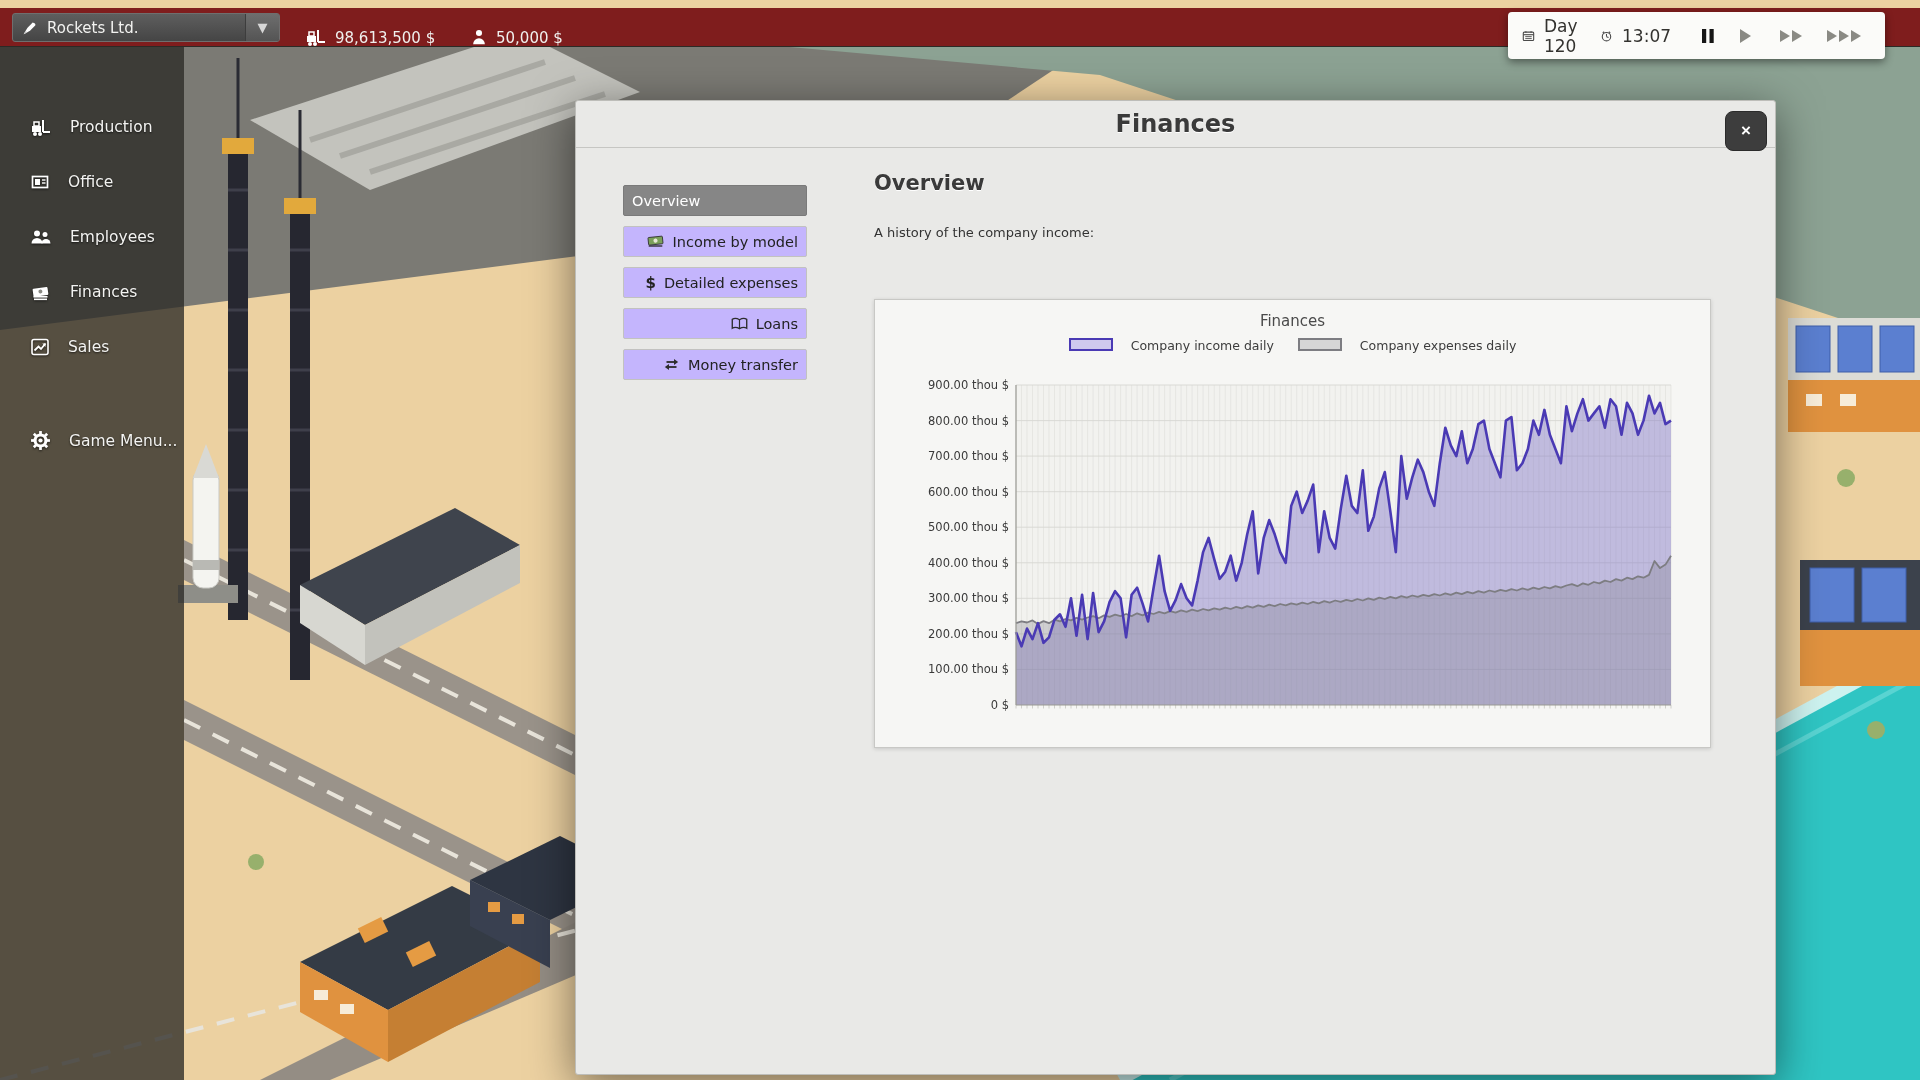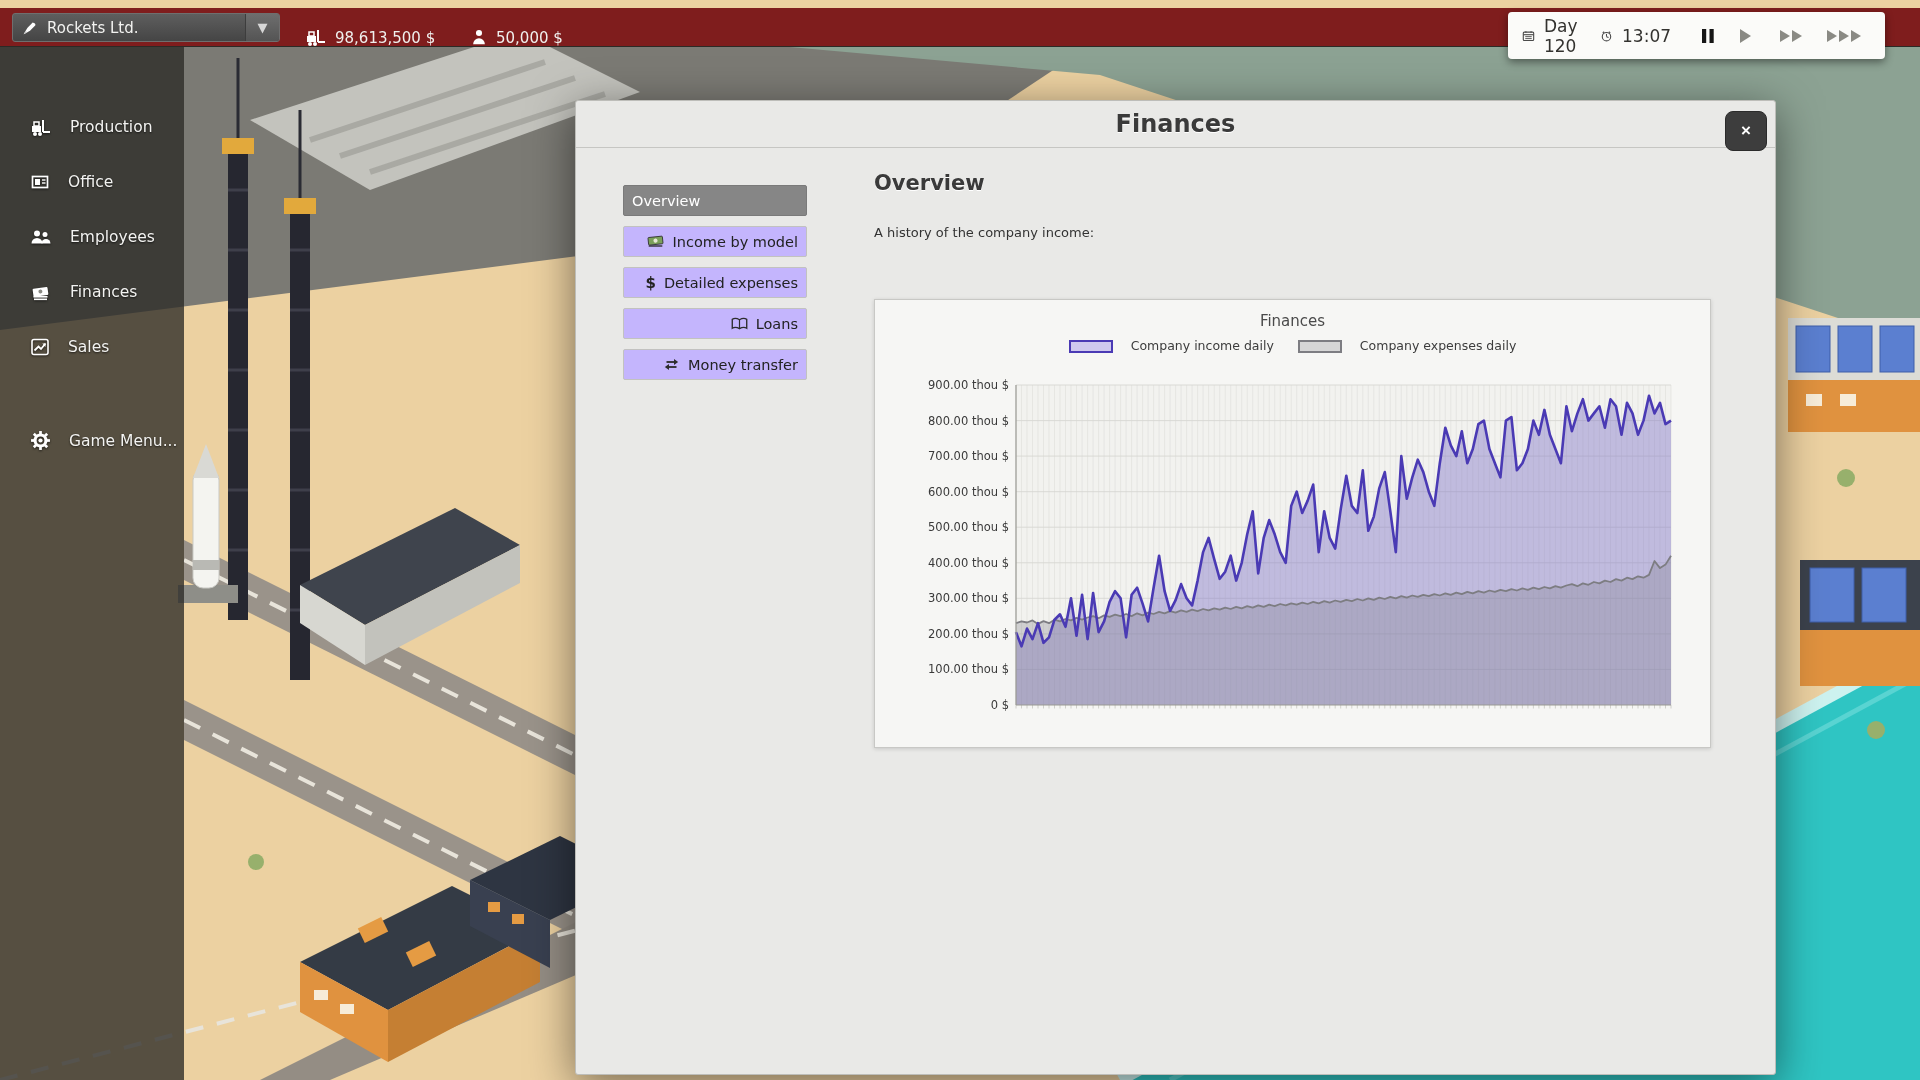--- a/index.html
+++ b/index.html
@@ -35,21 +35,21 @@
 
   #tabs { position:absolute; left:47px; top:84px; width:184px; display:flex; flex-direction:column; gap:10px; }
   .tab-btn { height:31px; background:#c4b5fd; border:1px solid #c2c2c0; border-radius:2px; display:flex; align-items:center; gap:8px; padding:0 8px; font-size:14.5px; color:#222; cursor:pointer; font-family:inherit;justify-content:flex-end; }
   .tab-btn.active { background:#868686; border-color:#7a7a7a; color:#fff; justify-content:flex-start; }
 
   #content-heading { position:absolute; left:298px; top:70px; font-size:21px; font-weight:bold; color:#3a3a3a; text-shadow:0 1px 0 #fff; }
   #content-desc { position:absolute; left:298px; top:124px; font-size:13px; color:#333; }
 
   #chart-panel { position:absolute; left:298px; top:198px; width:837px; height:449px; background:#f6f6f4; border:1px solid #c8c8c5; box-shadow:0 1px 4px rgba(0,0,0,.15); }
   #chart-title { position:absolute; top:12px; width:100%; text-align:center; font-size:15px; color:#4a4a4a; }
-  #chart-legend { position:absolute; top:38px; width:100%; display:flex; justify-content:center; align-items:flex-end; gap:18px; font-size:12.5px; color:#3c3c3c; }
+  #chart-legend { position:absolute; top:38px; width:100%; display:flex; justify-content:center; align-items:flex-start; gap:18px; font-size:12.5px; color:#3c3c3c; }
   .legend-swatch { width:44px; height:13px; border:2px solid #000; }
   #chart-svg { position:absolute; left:0; top:0; }
 </style>
 </head>
 <body>
 
 <svg id="scene" viewBox="0 0 1920 1080" width="1920" height="1080">
   <rect x="0" y="0" width="1920" height="1080" fill="#ecd1a1"></rect>
   <polygon points="0,39 1100,39 820,225 0,330" fill="#7b7a74"></polygon>
   <polygon points="700,39 1920,39 1920,345 1100,75" fill="#8ca293"></polygon>

